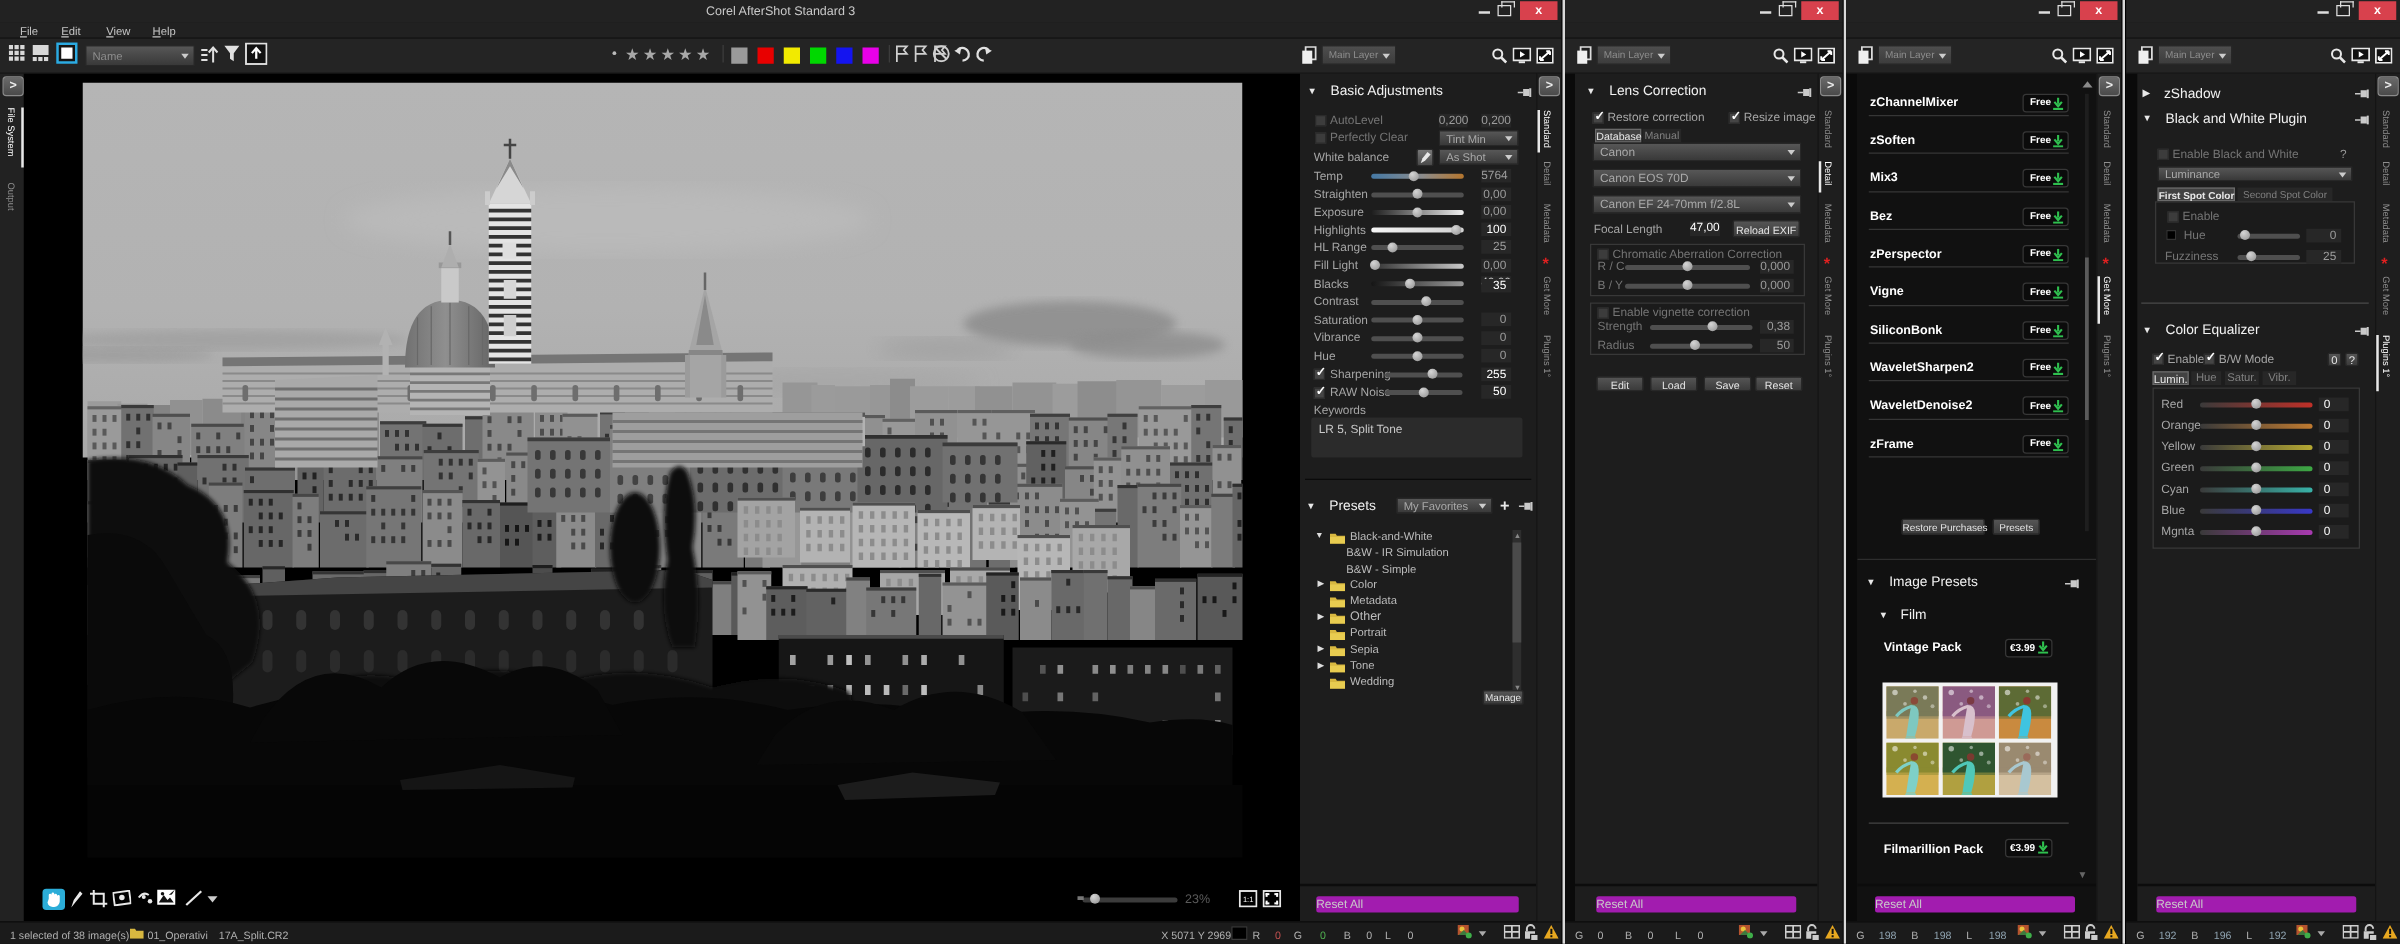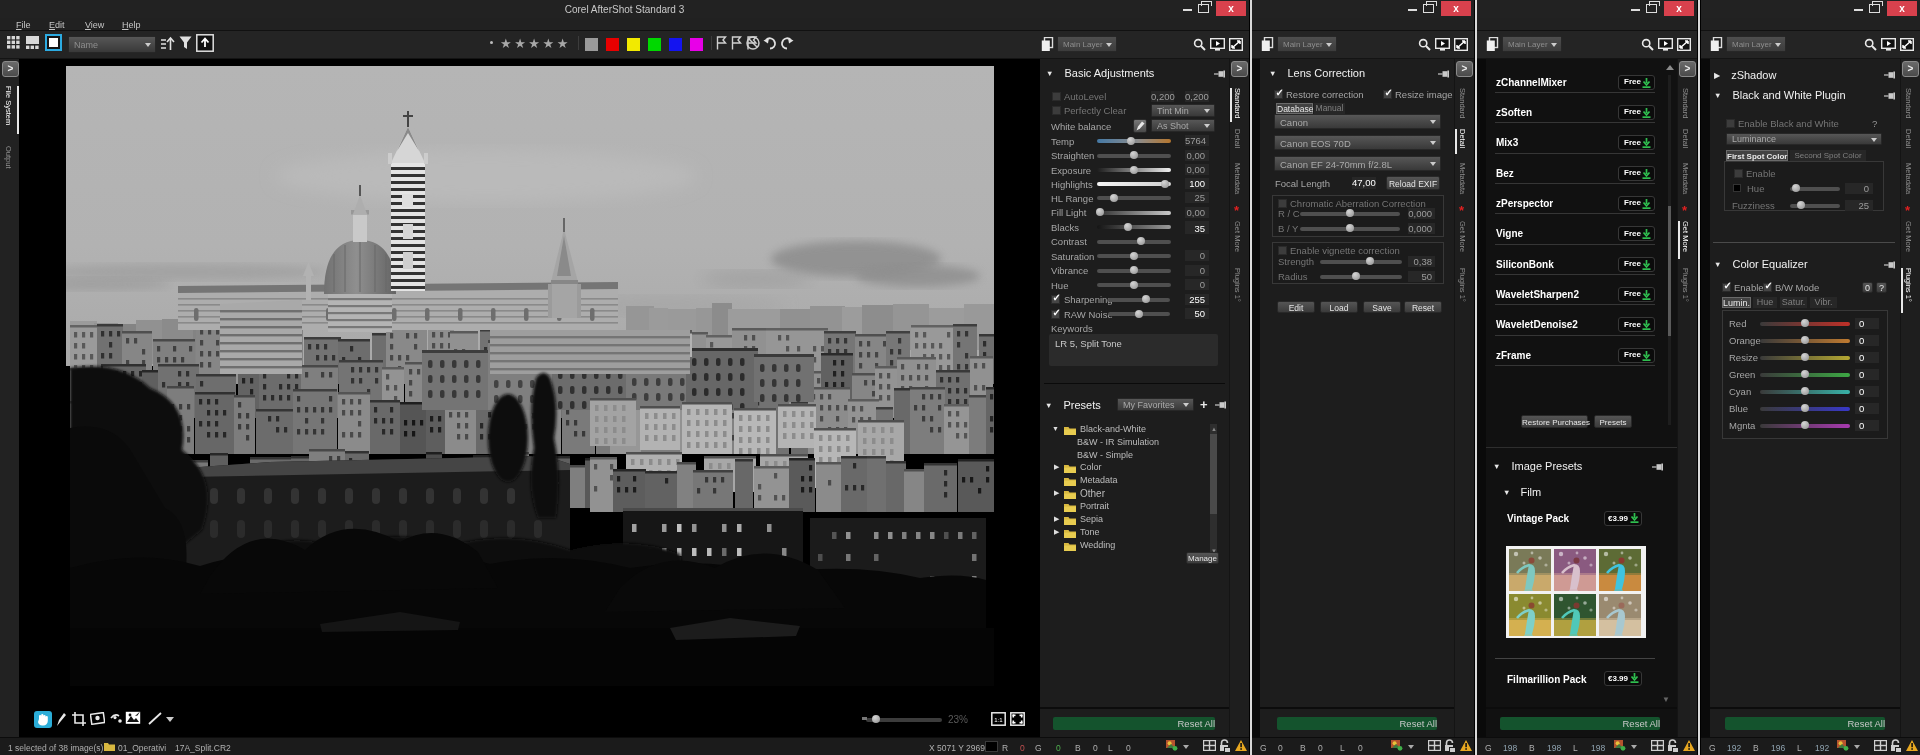--- a/index.html
+++ b/index.html
@@ -38,21 +38,21 @@
 .track{position:absolute;height:4px;border-radius:2px;background:#4f4f4f}
 .knob{position:absolute;width:8px;height:8px;border-radius:50%;background:radial-gradient(circle at 35% 30%,#d5d5d5,#8f8f8f);top:-2px}
 .sep2{position:absolute;top:0;width:2.5px;height:755px;background:#d9d9d9}
 .hline{position:absolute;height:1.5px;background:#0a0a0a}
 .grpbox{position:absolute;border:1px solid #383838;background:#1b1b1b}
 .tab-on{position:absolute;background:#424242;border:1px solid #6a6a6a;color:#e8e8e8;font-size:9px;text-align:center;white-space:nowrap}
 .tab-off{position:absolute;background:#272727;color:#808080;font-size:9px;text-align:center;white-space:nowrap}
 .freebtn{position:absolute;width:37px;height:15px;background:#0b0b0b;border:1px solid #373737;border-radius:3px}
 .plugname{position:absolute;font-size:10px;font-weight:bold;color:#fff;white-space:nowrap}
 .rowline{position:absolute;height:1px;background:#363636}
-.resetall{position:absolute;height:13px;background:#14532d;border-radius:2px;color:#c9c9c9;font-size:9.5px;text-align:right;line-height:13px}
+.resetall{position:absolute;height:13px;background:#a21caf;border-radius:2px;color:#c9c9c9;font-size:9.5px;text-align:left;line-height:13px}
 </style></head><body>
 <div id="root">
     <div class="win" style="left:0;width:1249px"></div>
     <div class="tbar" style="left:0px;width:1249px"></div>
     <div class="titletext abs" style="left:0px;width:1249px">Corel AfterShot Standard 3</div>
     <div class="wbtn-min" style="left:1183px"></div>
     <div class="wbtn-rest" style="left:1198px"></div>
     <div class="wbtn-x" style="left:1216px">x</div>
     <div class="menurow" style="left:0;width:1249px"></div>
     <div class="menu-item" style="left:16px;top:20px"><u>F</u>ile</div>
@@ -2502,21 +2502,21 @@
     <div class="tab-off" style="left:1810px;top:297px;width:27px;height:11px;line-height:11px;font-size:9px">Vibr.</div>
     <div class="grpbox" style="left:1722px;top:310px;width:166px;height:129px"></div>
     <div class="lbl" style="left:1729px;top:318.0px;font-size:9.5px">Red</div>
     <div class="track" style="left:1760px;top:321.5px;width:90px;background:linear-gradient(90deg,#3a3a3a,#c03028)"></div>
     <div class="knob abs" style="left:1800.5px;top:319.0px"></div>
     <div class="vbox" style="left:1855px;top:317.5px;width:24px;padding-right:0;text-align:left;padding-left:4px;color:#fff">0</div>
     <div class="lbl" style="left:1729px;top:335.07px;font-size:9.5px">Orange</div>
     <div class="track" style="left:1760px;top:338.57px;width:90px;background:linear-gradient(90deg,#3a3a3a,#bf7a30)"></div>
     <div class="knob abs" style="left:1800.5px;top:336.07px"></div>
     <div class="vbox" style="left:1855px;top:334.57px;width:24px;padding-right:0;text-align:left;padding-left:4px;color:#fff">0</div>
-    <div class="lbl" style="left:1729px;top:352.14px;font-size:9.5px">Resize</div>
+    <div class="lbl" style="left:1729px;top:352.14px;font-size:9.5px">Yellow</div>
     <div class="track" style="left:1760px;top:355.64px;width:90px;background:linear-gradient(90deg,#3a3a3a,#b5a832)"></div>
     <div class="knob abs" style="left:1800.5px;top:353.14px"></div>
     <div class="vbox" style="left:1855px;top:351.64px;width:24px;padding-right:0;text-align:left;padding-left:4px;color:#fff">0</div>
     <div class="lbl" style="left:1729px;top:369.21px;font-size:9.5px">Green</div>
     <div class="track" style="left:1760px;top:372.71px;width:90px;background:linear-gradient(90deg,#3a3a3a,#3da844)"></div>
     <div class="knob abs" style="left:1800.5px;top:370.21px"></div>
     <div class="vbox" style="left:1855px;top:368.71px;width:24px;padding-right:0;text-align:left;padding-left:4px;color:#fff">0</div>
     <div class="lbl" style="left:1729px;top:386.28px;font-size:9.5px">Cyan</div>
     <div class="track" style="left:1760px;top:389.78px;width:90px;background:linear-gradient(90deg,#3a3a3a,#38b2a8)"></div>
     <div class="knob abs" style="left:1800.5px;top:387.28px"></div>

